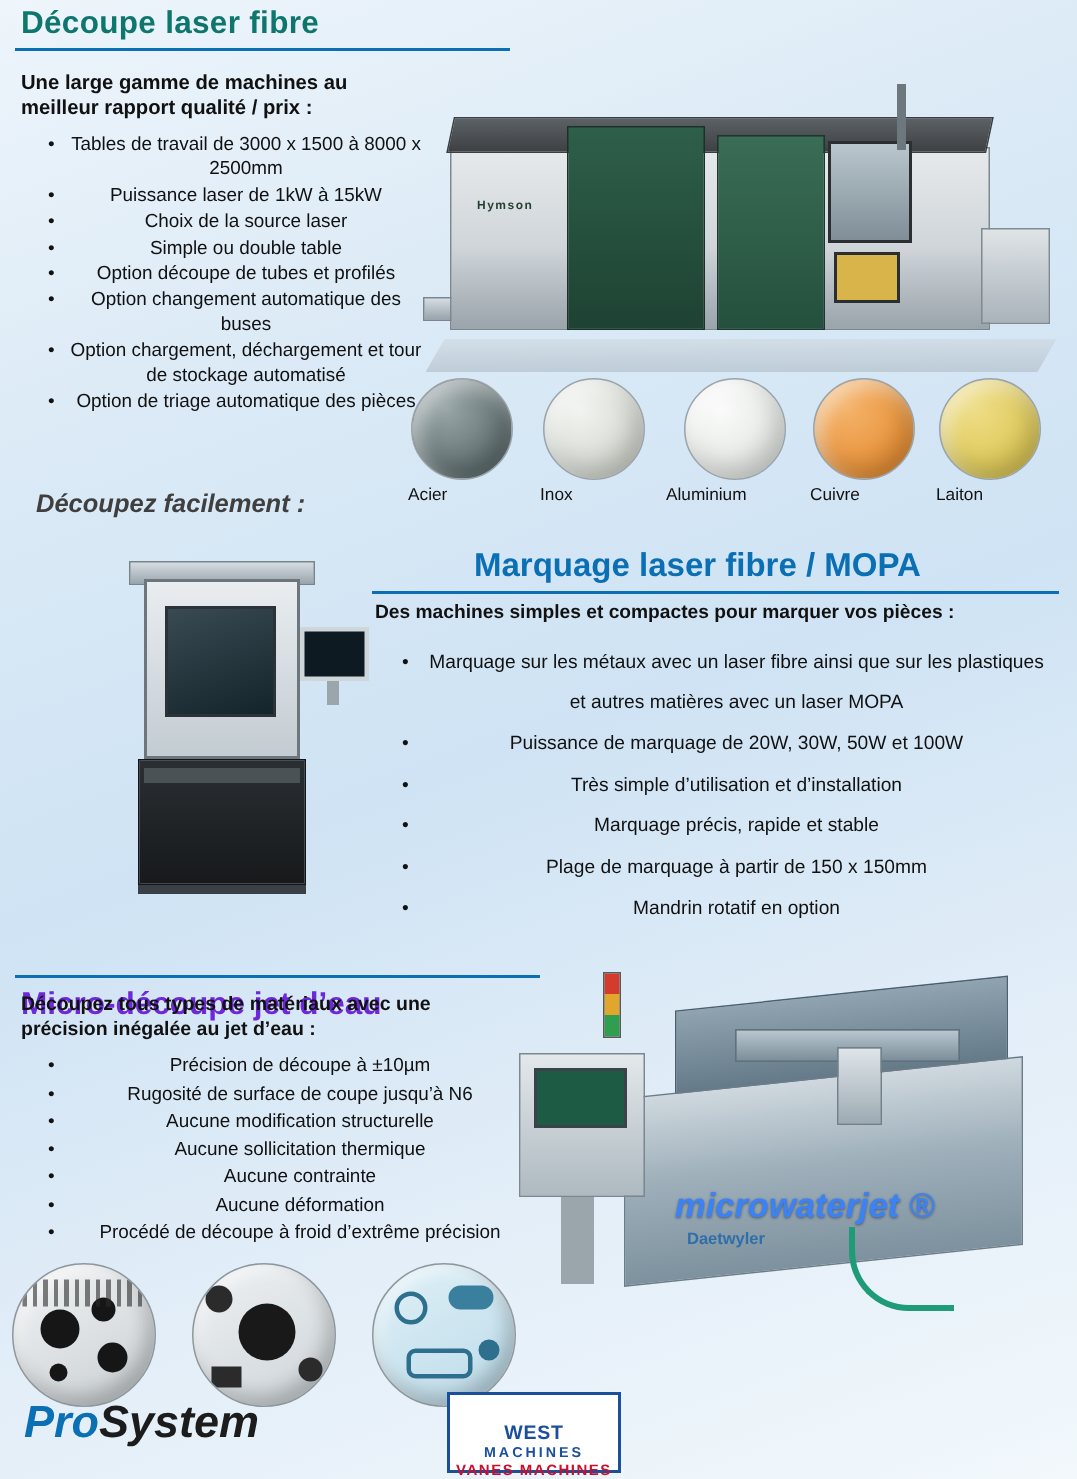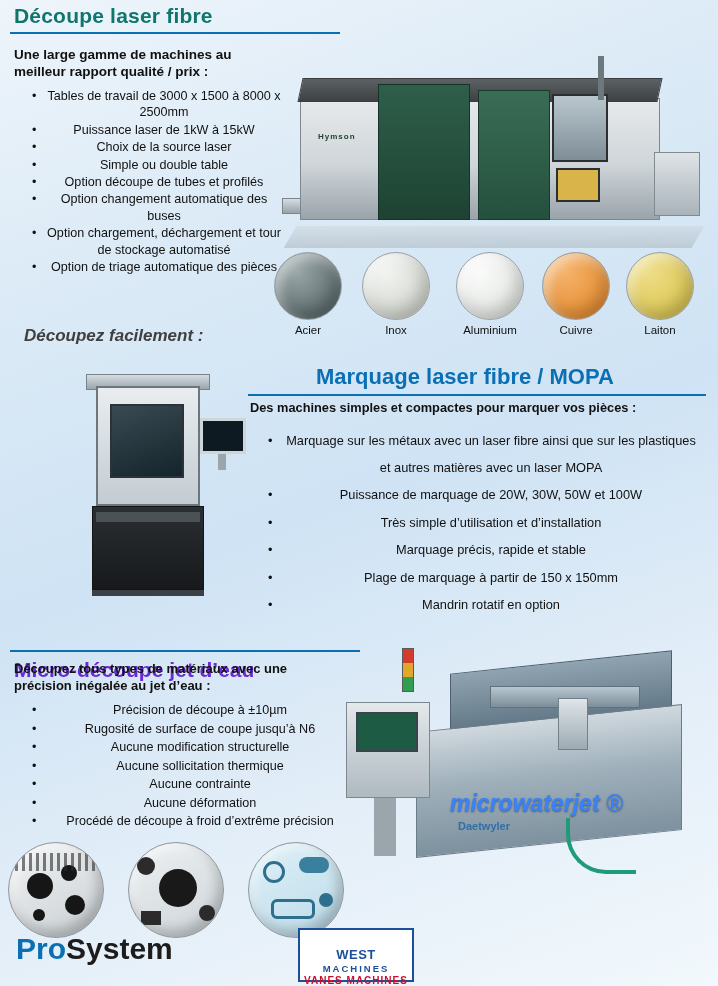--- a/index.html
+++ b/index.html
@@ -95,21 +95,21 @@
     background:linear-gradient(180deg,#dfe4e7,#a9b3ba);
     border:1px solid #808a91;
   }
   .m1 .brand {
     position:absolute; left:36px; top:84px;
     font-size:8px; color:#25402f; font-weight:bold; letter-spacing:1px;
   }
 
   
   .mats { position:absolute; left:272px; top:252px; width:436px; height:96px; }
-  .mat { position:absolute; width:72px; text-align:center; }
+  .mat { position:absolute; width:72px; text-align:left; }
   .mat .disc {
     width:68px; height:68px; border-radius:50%; margin:0 auto;
     border:1px solid #9aa3a9;
     box-shadow: inset -6px -8px 14px rgba(0,0,0,.18), inset 5px 6px 12px rgba(255,255,255,.55);
   }
   .mat .cap { font-size:11.5px; margin-top:4px; color:#111; }
   .mat.m-acier { left:0px; }
   .mat.m-inox  { left:88px; }
   .mat.m-alu   { left:172px; width:92px; }
   .mat.m-cuivre{ left:268px; }
@@ -259,21 +259,21 @@
     box-shadow: inset -5px -7px 12px rgba(0,0,0,.22), inset 4px 5px 10px rgba(255,255,255,.5);
     overflow:hidden;
   }
   .sd1 { left:4px; top:4px; background:linear-gradient(150deg,#f2f4f5,#c8ced2); }
   .sd2 { left:124px; top:4px; background:linear-gradient(150deg,#eef1f3,#cdd4d8); }
   .sd3 { left:244px; top:4px; background:linear-gradient(150deg,#dff0f7,#bcdbe9); }
 
   
   .foot-brand {
     position:absolute; left:16px; top:932px;
-    font-size:30px; font-weight:bold; color:#1c1c1c;
+    font-size:30px; font-weight:bold; font-style:italic; color:#1c1c1c;
   }
   .foot-brand .blue { color:#0b6fb4; }
   .wm {
     position:absolute; left:298px; top:928px; width:116px; height:54px;
     background:#ffffff; border:2px solid #1b4f9c; text-align:center;
   }
   .wm .w1 { font-size:13px; font-weight:bold; color:#1b4f9c; line-height:17px; margin-top:16px; letter-spacing:.5px;}
   .wm .w2 { font-size:9.5px; font-weight:bold; color:#1b4f9c; letter-spacing:2px; }
   .wm .w3 { font-size:10px; font-weight:bold; color:#c8102e; letter-spacing:1px; margin-top:1px;}
 </style>

